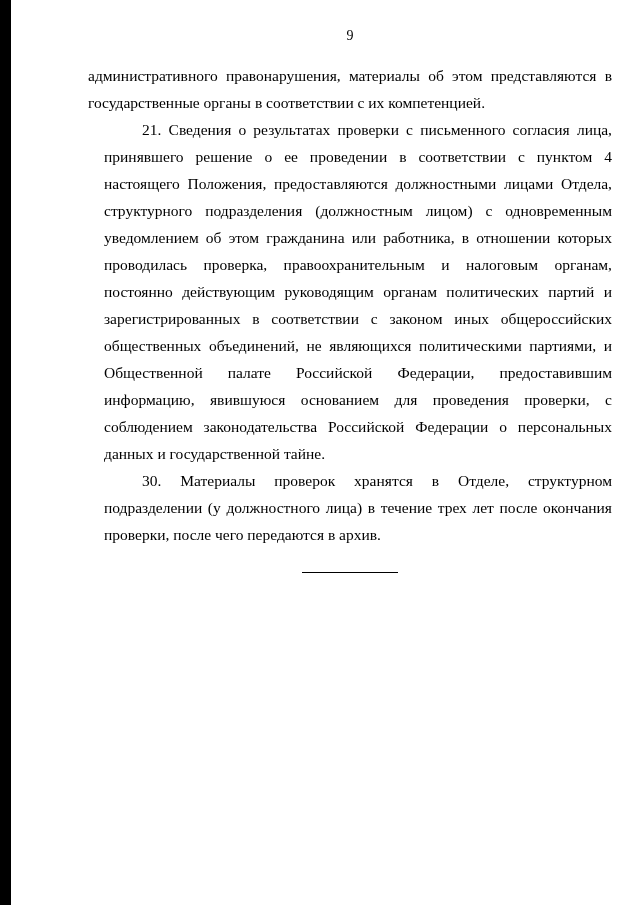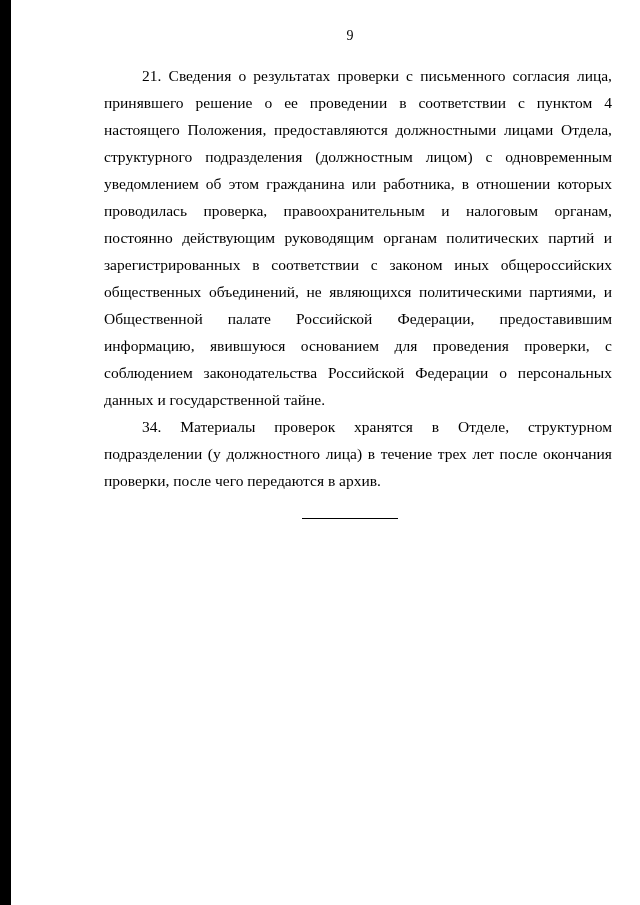--- a/index.html
+++ b/index.html
@@ -54,18 +54,19 @@
 </style>
 </head>
 <body>
 
 <div class="scan-edge"></div>
 
 <div class="page">
   <div class="page-number">9</div>
 
   <div class="body-text">
+    <p>административного правонарушения, материалы об этом представляются в государственные органы в соответствии  с их компетенцией.</p>
     <p class="indent">21. Сведения о результатах проверки с письменного согласия лица, принявшего решение о ее проведении в соответствии с пунктом 4 настоящего Положения, предоставляются должностными лицами Отдела, структурного подразделения (должностным лицом) с одновременным уведомлением об этом гражданина или работника, в отношении которых проводилась проверка, правоохранительным и налоговым органам, постоянно действующим руководящим органам политических партий и зарегистрированных в соответствии с законом иных общероссийских общественных объединений, не являющихся политическими партиями, и Общественной палате Российской Федерации, предоставившим информацию, явившуюся основанием для проведения проверки, с соблюдением законодательства Российской Федерации о персональных данных и государственной тайне.</p>
-    <p class="indent">34. Материалы проверок хранятся в Отделе, структурном подразделении (у должностного лица) в течение трех лет после окончания проверки, после чего передаются в архив.</p>
+    <p class="indent">30. Материалы проверок хранятся в Отделе, структурном подразделении (у должностного лица) в течение трех лет после окончания проверки, после чего передаются в архив.</p>
   </div>
 
   <div class="separator"></div>
 </div>
 
 </body></html>

